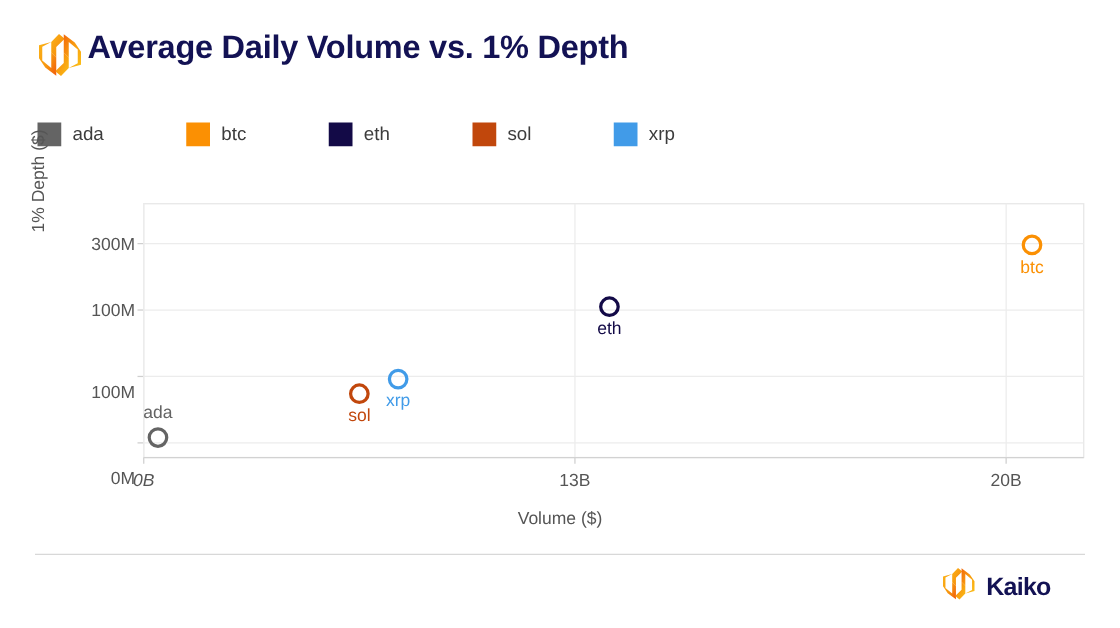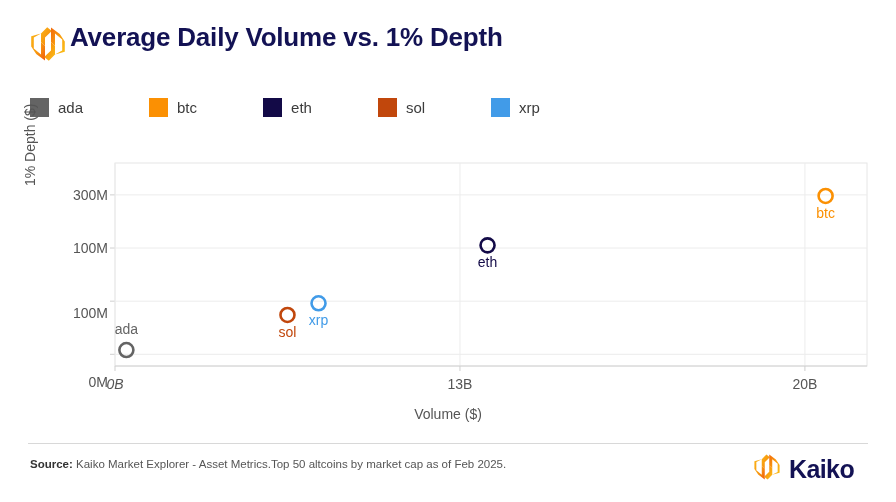--- a/index.html
+++ b/index.html
@@ -40,21 +40,21 @@
   .ytick{position:absolute;right:0;font-size:14px;color:#555;text-align:right;width:70px;transform:translateY(-50%);}
   .ytick-host{position:absolute;left:38px;top:0;width:70px;height:502px;}
   .xtick{position:absolute;font-size:14px;color:#555;transform:translateX(-50%);top:376px;}
 
   .pt-label{position:absolute;font-size:14px;white-space:nowrap;transform:translateX(-50%);}
 
   .footer-rule{position:absolute;left:28px;top:443px;width:840px;height:1px;background:#d8d8d8;}
   .footer-text{position:absolute;left:30px;top:458px;font-size:11.5px;color:#555;}
   .footer-text b{color:#333;}
   .footer-logo{position:absolute;left:752px;top:452px;display:flex;align-items:center;gap:7px;}
-  .footer-word{font-size:25px;font-weight:bold;color:#131254;letter-spacing:-0.6px;line-height:1;}
+  .footer-word{font-size:20px;font-weight:bold;color:#131254;letter-spacing:-0.6px;line-height:1;}
 </style>
 </head>
 <body>
 
 <div class="card">
 
   <div class="header">
     <span class="logo-mark">
       <svg width="40" height="40" viewBox="0 0 40 40">
         <defs>
@@ -141,23 +141,20 @@
         <div class="pt-label" style="color: rgb(193, 71, 12); left: 287.477px; top: 323.984px;">sol</div>
         <div class="pt-label" style="color: rgb(65, 155, 232); left: 318.523px; top: 312.293px;">xrp</div>
         <div class="pt-label" style="color: rgb(19, 10, 71); left: 487.55px; top: 254.369px;">eth</div>
         <div class="pt-label" style="color: rgb(251, 144, 3); left: 825.606px; top: 204.948px;">btc</div>
       </div>
     <div class="axis-y-title">1% Depth ($)</div>
     <div class="axis-x-title">Volume ($)</div>
   </div>
 
   <div class="footer-rule"></div>
-  <div class="footer-text">
-    <b>Source:</b><span> Kaiko Market Explorer - Asset Metrics.Top 50 altcoins by market cap as of Feb 2025.</span>
-  </div>
   <div class="footer-logo">
     <span>
       <svg width="30" height="30" viewBox="0 0 40 40">
         <path d="M19.2 3.2 L13.0 9.6 L13.0 18.0 L17.0 22.0 L17.0 13.6 L23.8 7.0 Z" fill="url(#gL)"></path>
         <path d="M13.0 9.6 L5.8 13.4 L5.8 24.4 L13.0 30.4 L13.0 18.0 L17.0 22.0 L17.0 36.6 L8.2 30.0 L3.2 22.6 L3.2 12.2 Z" fill="url(#gL)"></path>
         <path d="M20.8 36.8 L27.0 30.4 L27.0 22.0 L23.0 18.0 L23.0 26.4 L16.2 33.0 Z" fill="url(#gR)"></path>
         <path d="M27.0 30.4 L34.2 26.6 L34.2 15.6 L27.0 9.6 L27.0 22.0 L23.0 18.0 L23.0 3.4 L31.8 10.0 L36.8 17.4 L36.8 27.8 Z" fill="url(#gR)"></path>
       </svg>
     </span>
     <span class="footer-word">Kaiko</span>

